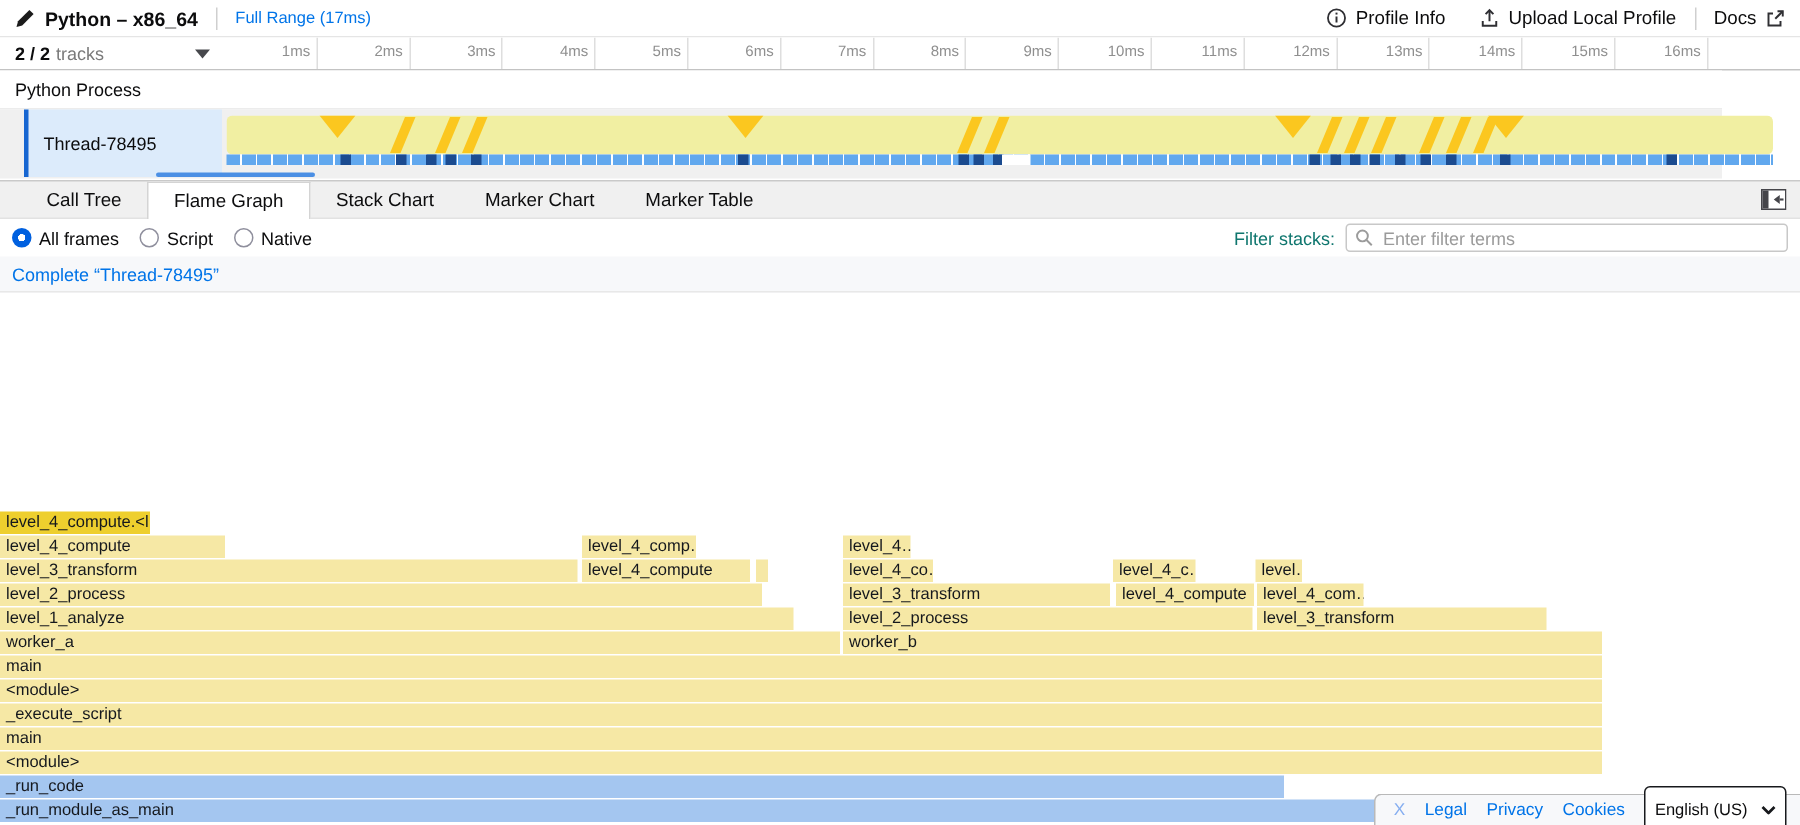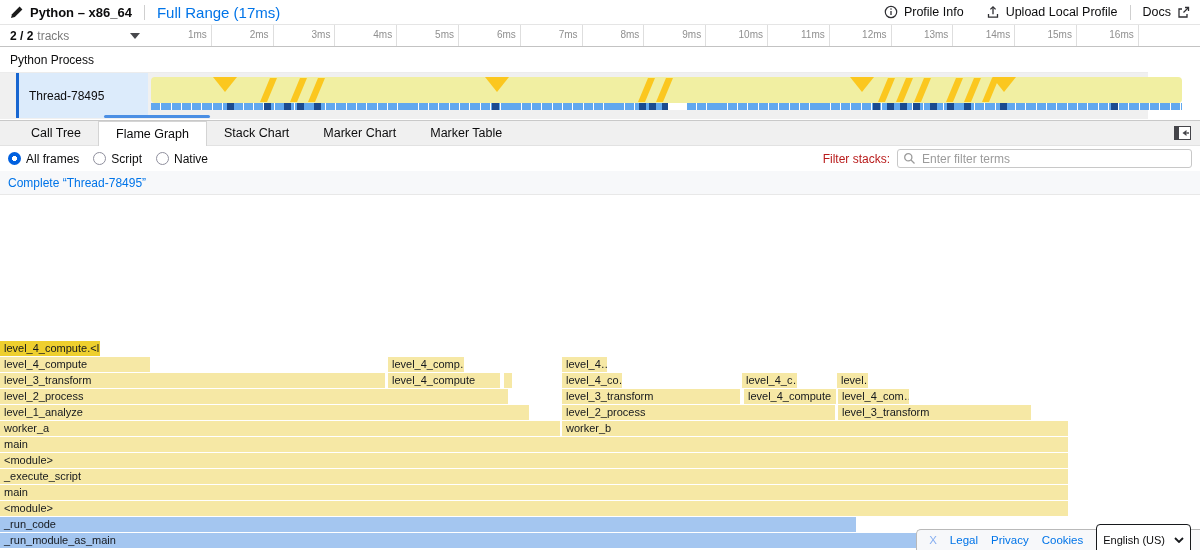--- a/index.html
+++ b/index.html
@@ -4,21 +4,21 @@
 <style>
   html,body{margin:0;padding:0;width:1200px;height:550px;overflow:hidden;background:#fff;
     font-family:"Liberation Sans",sans-serif;color:#0c0c0d;position:relative;}
   *{box-sizing:border-box;}
 
   
   .app-header{position:absolute;top:0;left:0;width:1200px;height:25px;display:flex;align-items:center;
     padding:0 10px;border-bottom:1px solid #e5e5e5;background:#fff;}
   .app-title{font-weight:bold;font-size:13px;margin-left:6px;}
   .vdiv{width:1px;height:15px;background:#cfcfcf;margin:0 12px;}
-  .hlink{color:var(--link);font-size:15px;text-decoration:none;cursor:pointer;}
+  .hlink{color:var(--link);font-size:11px;text-decoration:none;cursor:pointer;}
   .hbtn{display:flex;align-items:center;gap:6px;font-size:12.5px;cursor:pointer;margin-left:22px;}
   .spacer{flex:1;}
 
   
   .ruler-row{position:absolute;top:25px;left:0;width:1200px;height:22px;display:flex;
     border-bottom:1px solid #c3c3c3;background:#fff;}
   .tracks-count{width:150px;display:flex;align-items:center;padding-left:10px;font-size:12px;}
   .tc-num{font-weight:bold;}
   .tc-word{color:#7a7a7a;margin-left:4px;}
   .caret{width:0;height:0;border-left:5px solid transparent;border-right:5px solid transparent;
@@ -48,21 +48,21 @@
   .tab.selected{background:#fff;border:1px solid #d4d4d4;border-bottom:none;height:25px;margin-bottom:-1px;line-height:25px;}
   .sidebar-toggle{margin-left:auto;margin-right:9px;align-self:center;cursor:pointer;display:flex;}
 
   
   .controls{position:absolute;top:146px;left:0;width:1200px;height:25px;background:#fff;display:flex;
     align-items:center;padding:0 8px;}
   .radio-item{display:flex;align-items:center;gap:5px;margin-right:14px;font-size:12px;cursor:pointer;}
   .radio{width:13px;height:13px;border-radius:50%;border:1px solid #8f8f9d;background:#fff;}
   .radio.sel{border:none;background:radial-gradient(circle,#fff 0 2.4px,var(--accent) 2.5px);}
   .filter{margin-left:auto;display:flex;align-items:center;gap:7px;}
-  .filter-label{font-size:12px;color:#b91c1c;}
+  .filter-label{font-size:12px;color:#0f766e;}
   .filter-box{width:295px;height:19px;border:1px solid #c8c8c8;border-radius:3px;background:#fff;
     display:flex;align-items:center;padding:0 5px;gap:4px;}
   .filter-box input{border:none;outline:none;flex:1;font-size:12px;font-family:inherit;color:#15803d;background:transparent;}
   .filter-box input::placeholder{color:#9b9b9b;}
 
   
   .crumb-row{position:absolute;top:171px;left:0;width:1200px;height:24px;background:#f7f8fa;
     border-bottom:1px solid #e8e8e8;display:flex;align-items:center;padding-left:8px;}
   .crumb{font-size:12px;color:var(--link);cursor:pointer;}
 

